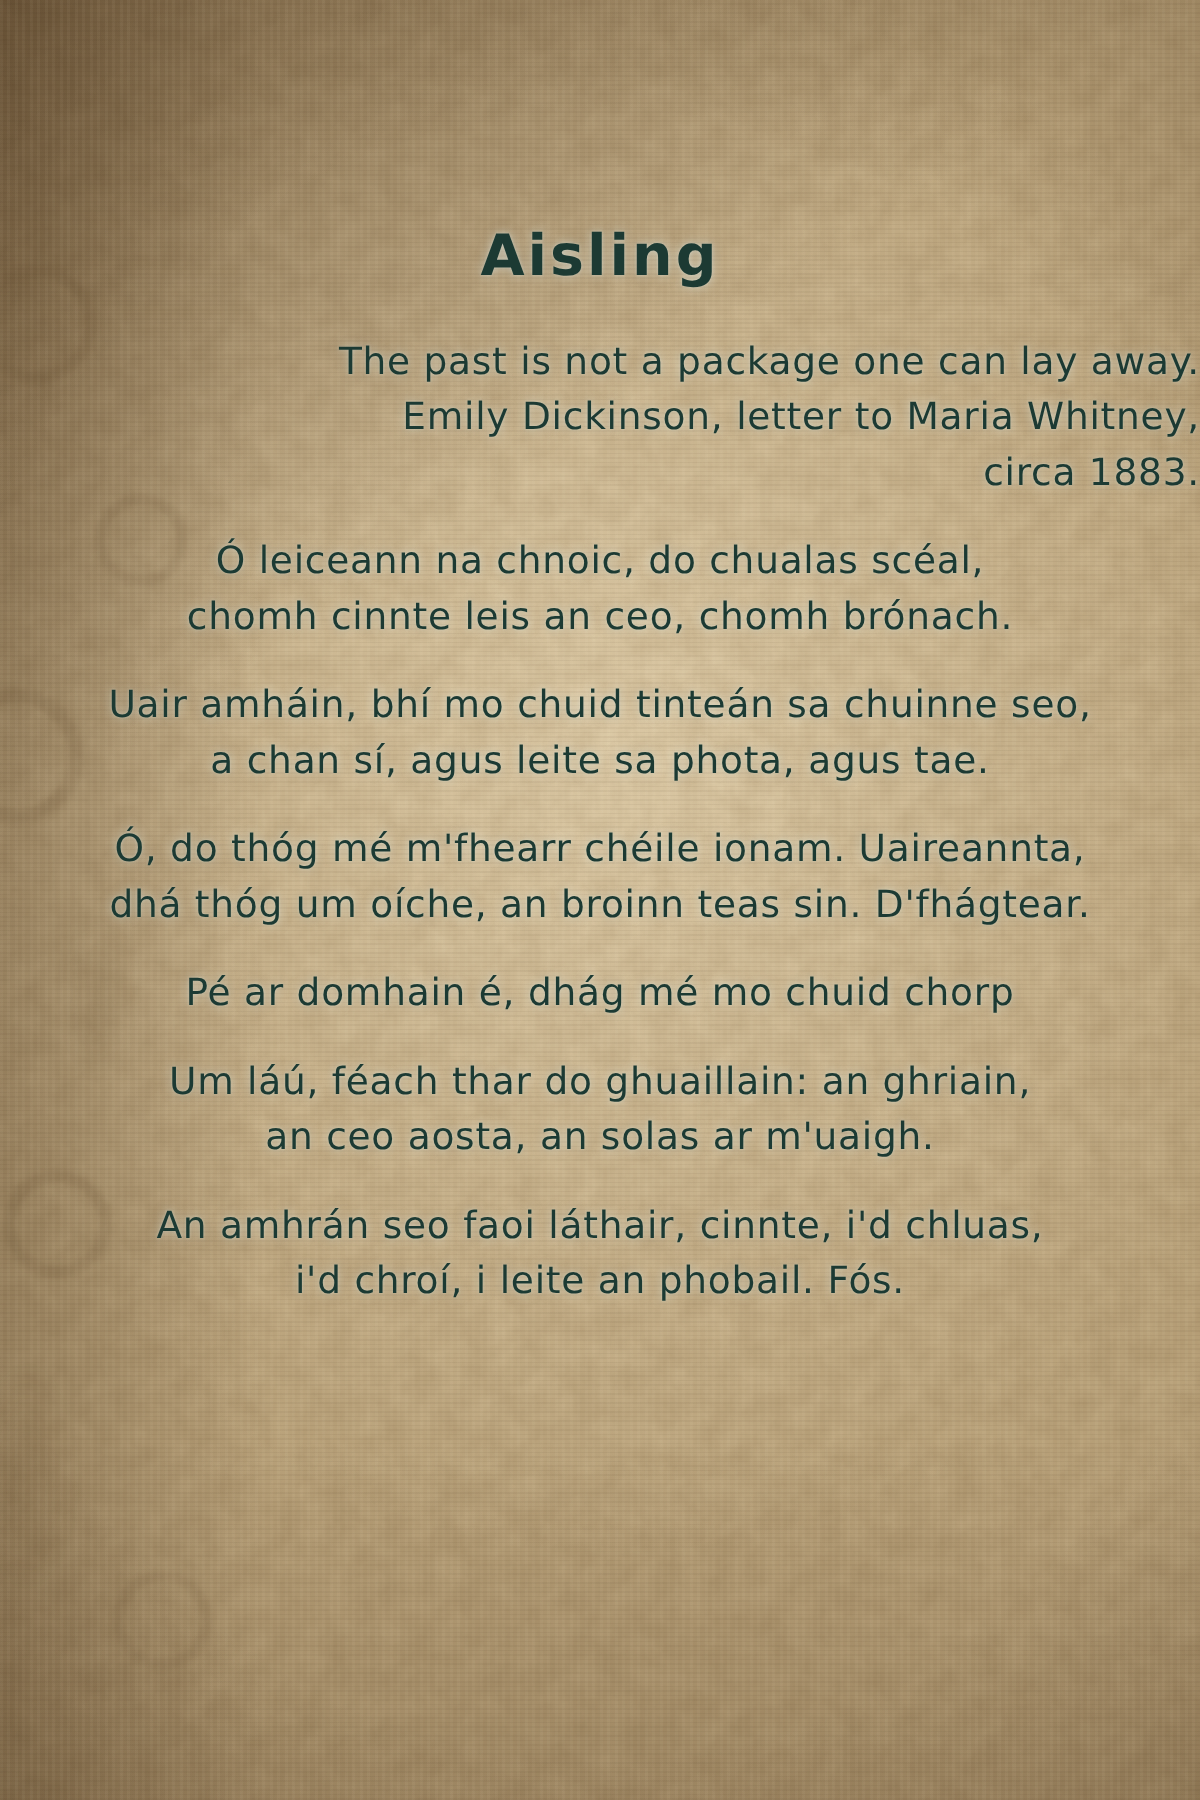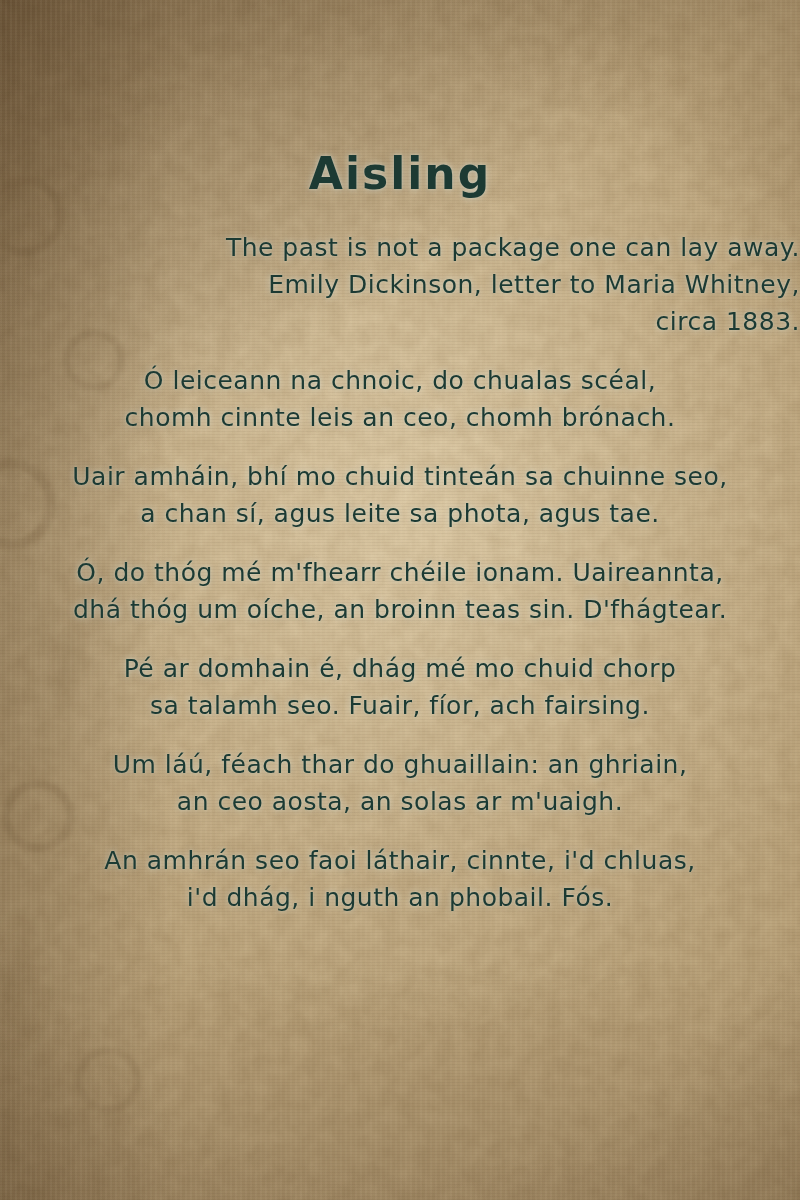--- a/index.html
+++ b/index.html
@@ -56,21 +56,21 @@
   .poem {
     position: absolute;
     top: 148px;
     left: 0;
     right: 0;
     text-align: center;
     color: #1c3a33;
     text-shadow: 0 0 7px rgba(216,229,227,0.55), 0 0 2px rgba(216,229,227,0.35);
   }
   .title {
-    font-size: 44px;
+    font-size: 38px;
     font-weight: 600;
     letter-spacing: 2px;
     margin: 0 0 30px 0;
   }
   .line {
     font-size: 25px;
     line-height: 37px;
     letter-spacing: 0.5px;
     white-space: nowrap;
   }
@@ -112,26 +112,25 @@
     </div>
 
 
     <div class="stanza">
       <div class="line">Ó, do thóg mé m'fhearr chéile ionam. Uaireannta,</div>
       <div class="line">dhá thóg um oíche, an broinn teas sin. D'fhágtear.</div>
     </div>
 
     <div class="stanza">
       <div class="line">Pé ar domhain é, dhág mé mo chuid chorp</div>
-      <div class="line">sa talamh seo. Fuair, fíor, ach fairsing.</div>
     </div>
 
     <div class="stanza">
       <div class="line">Um láú, féach thar do ghuaillain: an ghriain,</div>
       <div class="line">an ceo aosta, an solas ar m'uaigh.</div>
     </div>
 
     <div class="stanza">
       <div class="line">An amhrán seo faoi láthair, cinnte, i'd chluas,</div>
-      <div class="line">i'd dhág, i nguth an phobail. Fós.</div>
+      <div class="line">i'd chroí, i leite an phobail. Fós.</div>
     </div>
   </div>
 </div>
 
 </body></html>

